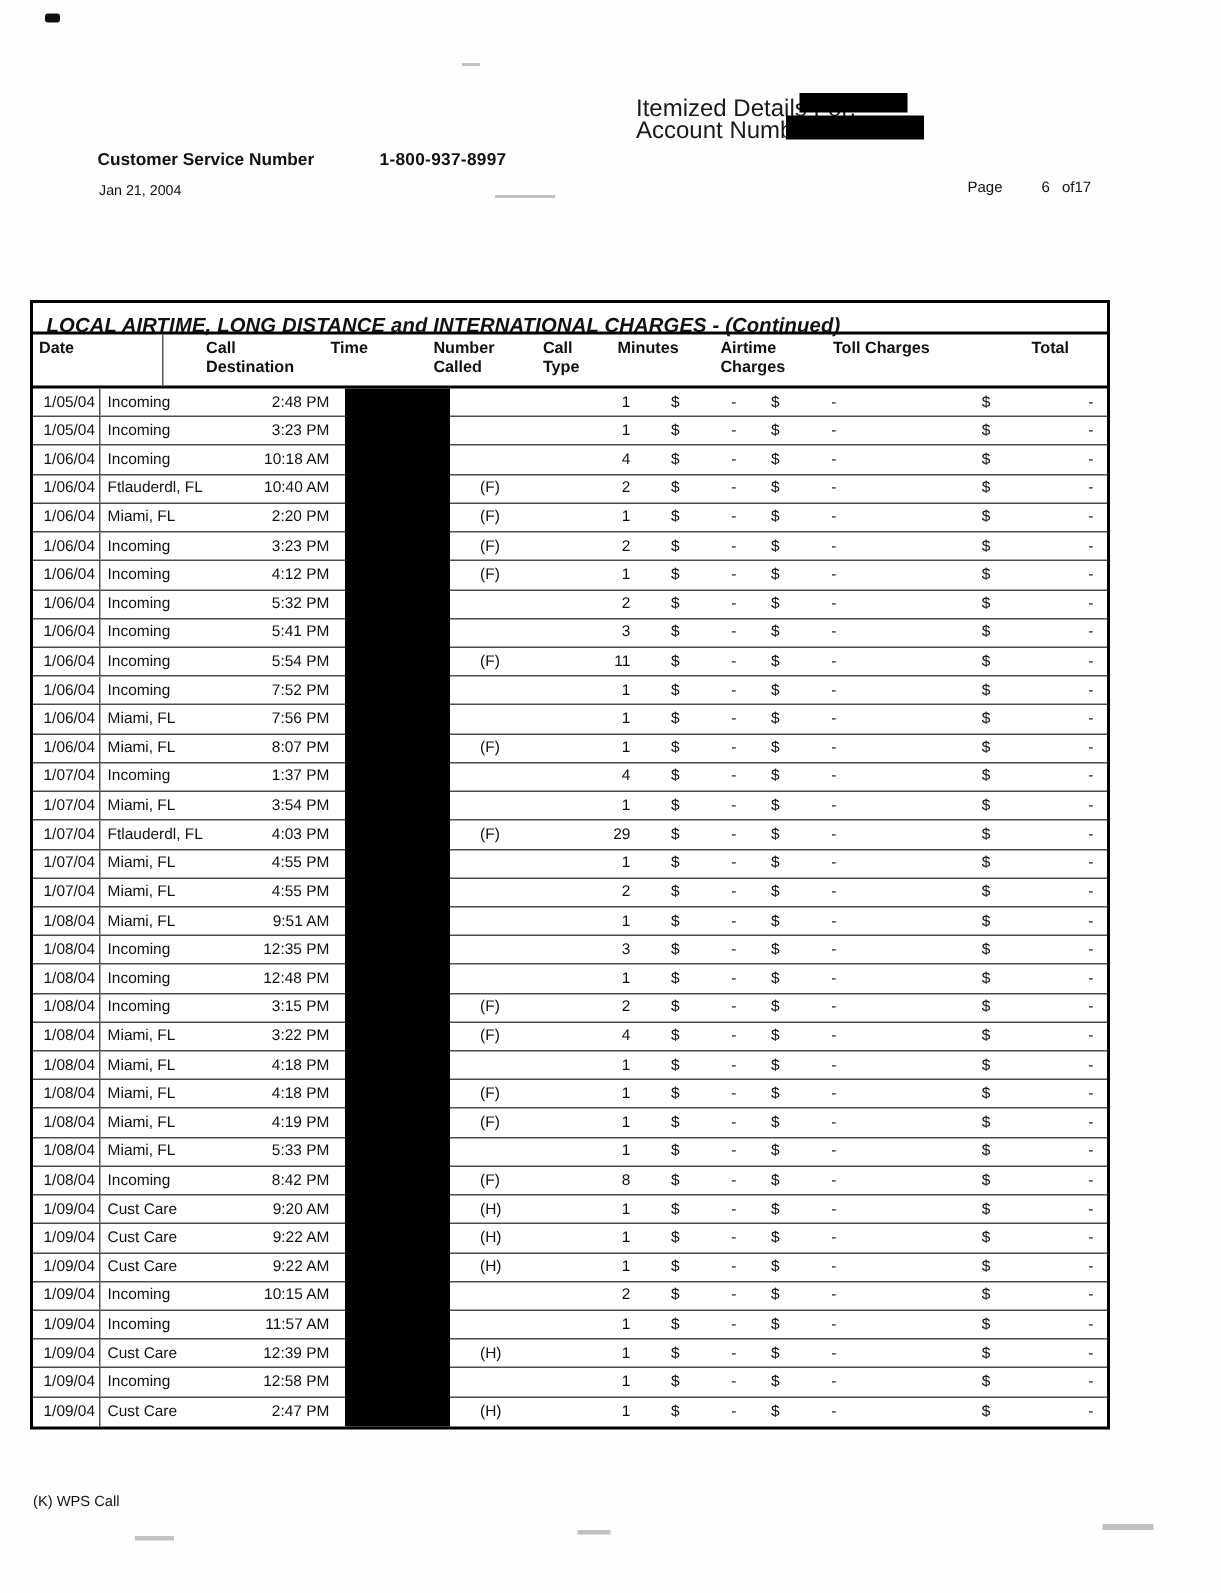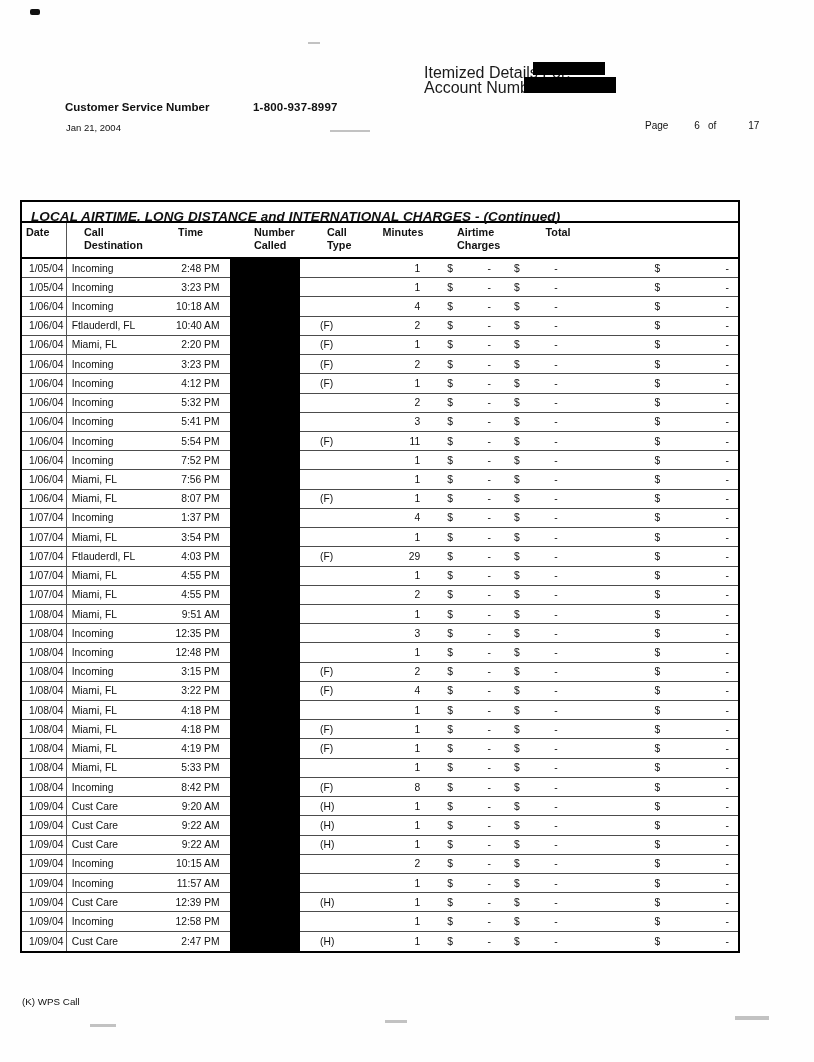--- a/index.html
+++ b/index.html
@@ -19,21 +19,21 @@
   
   .itemized-label, .account-label { font-size: 16px; color: #1a1a1a; }
   .redaction { background: #000; position: absolute; }
   .cs-label { font-size: 11.5px; font-weight: bold; }
   .cs-number { font-size: 11.5px; font-weight: bold; letter-spacing: .2px; }
   .bill-date { font-size: 9.5px; }
   .page-indicator { font-size: 10px; display: flex; }
   .page-indicator span { display: inline-block; }
   .pi-page { margin-right: 26px; }
   .pi-num { margin-right: 8px; }
-  .pi-of { margin-right: 32px; }
+  .pi-of { margin-right: 0; }
 
   
   .bill-table {
     position: absolute;
     left: 20px;
     top: 200px;
     width: 720px;
     border: 2px solid #000;
     background: #fff;
   }
@@ -71,21 +71,21 @@
   .c-dest  { width: 100px; border-left: 1px solid #555; }
   .c-time  { width: 64px; }
   .c-num   { width: 70px; }
   .c-type  { width: 62px; }
   .c-min   { width: 82px; }
   .c-air   { width: 70px; }
   .c-toll  { width: 140px; }
   .c-total { width: 88px; }
 
   .hc.c-date  { padding-left: 4px; }
-  .hc.c-dest  { padding-left: 17px; width: 100px; }
+  .hc.c-dest  { padding-left: 28px; width: 100px; margin-left: 48px; }
   .hc.c-time  { padding-left: 12px; }
   .hc.c-num   { padding-left: 24px; }
   .hc.c-type  { padding-left: 27px; }
   .hc.c-min   { text-align: center; }
   .hc.c-air   { padding-left: 13px; }
   .hc.c-toll  { padding-left: 18px; }
   .hc.c-total { text-align: center; }
   .hc.c-dest, .hc.c-num, .hc.c-type, .hc.c-air, .hc.c-toll { padding-right: 18px; }
 
   .bc { height: 100%; display: flex; align-items: center; }
@@ -148,20 +148,21 @@
   <div class="bill-table">
     <div class="t-title">LOCAL AIRTIME, LONG DISTANCE and INTERNATIONAL CHARGES  - (Continued)</div>
     <div class="t-head">
       <div class="hc c-date">Date</div>
       <div class="hc c-dest">Call Destination</div>
       <div class="hc c-time">Time</div>
       <div class="hc c-num">Number Called</div>
       <div class="hc c-type">Call Type</div>
       <div class="hc c-min">Minutes</div>
       <div class="hc c-air">Airtime Charges</div>
+      <div class="hc c-toll">Toll Charges</div>
       <div class="hc c-total">Total</div>
     </div>
     <div class="t-body">
       <div class="redaction-bar"></div>
     <div class="trow">
           <div class="bc c-date">1/05/04</div>
           <div class="bc c-dest">Incoming</div>
           <div class="bc c-time">2:48 PM</div>
           <div class="bc c-num"></div>
           <div class="bc c-type"></div>

